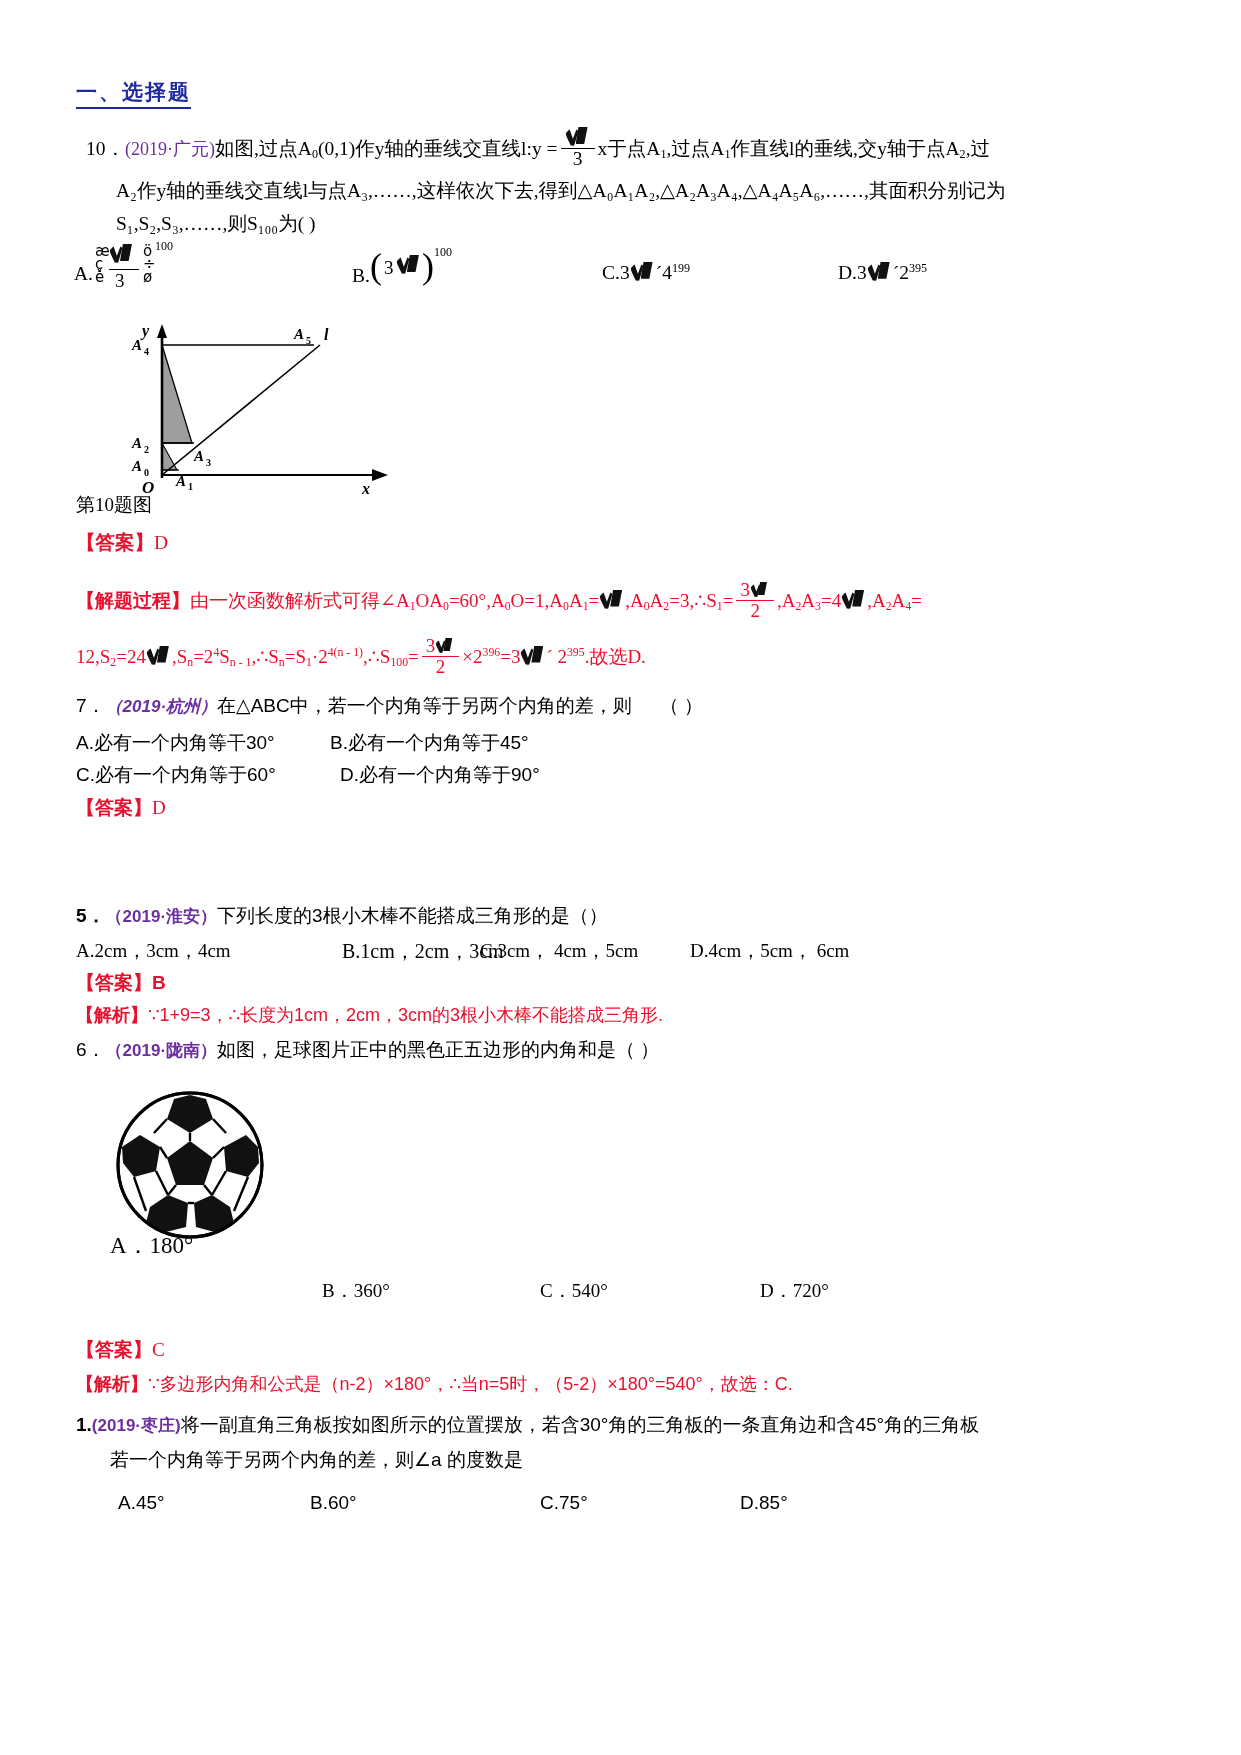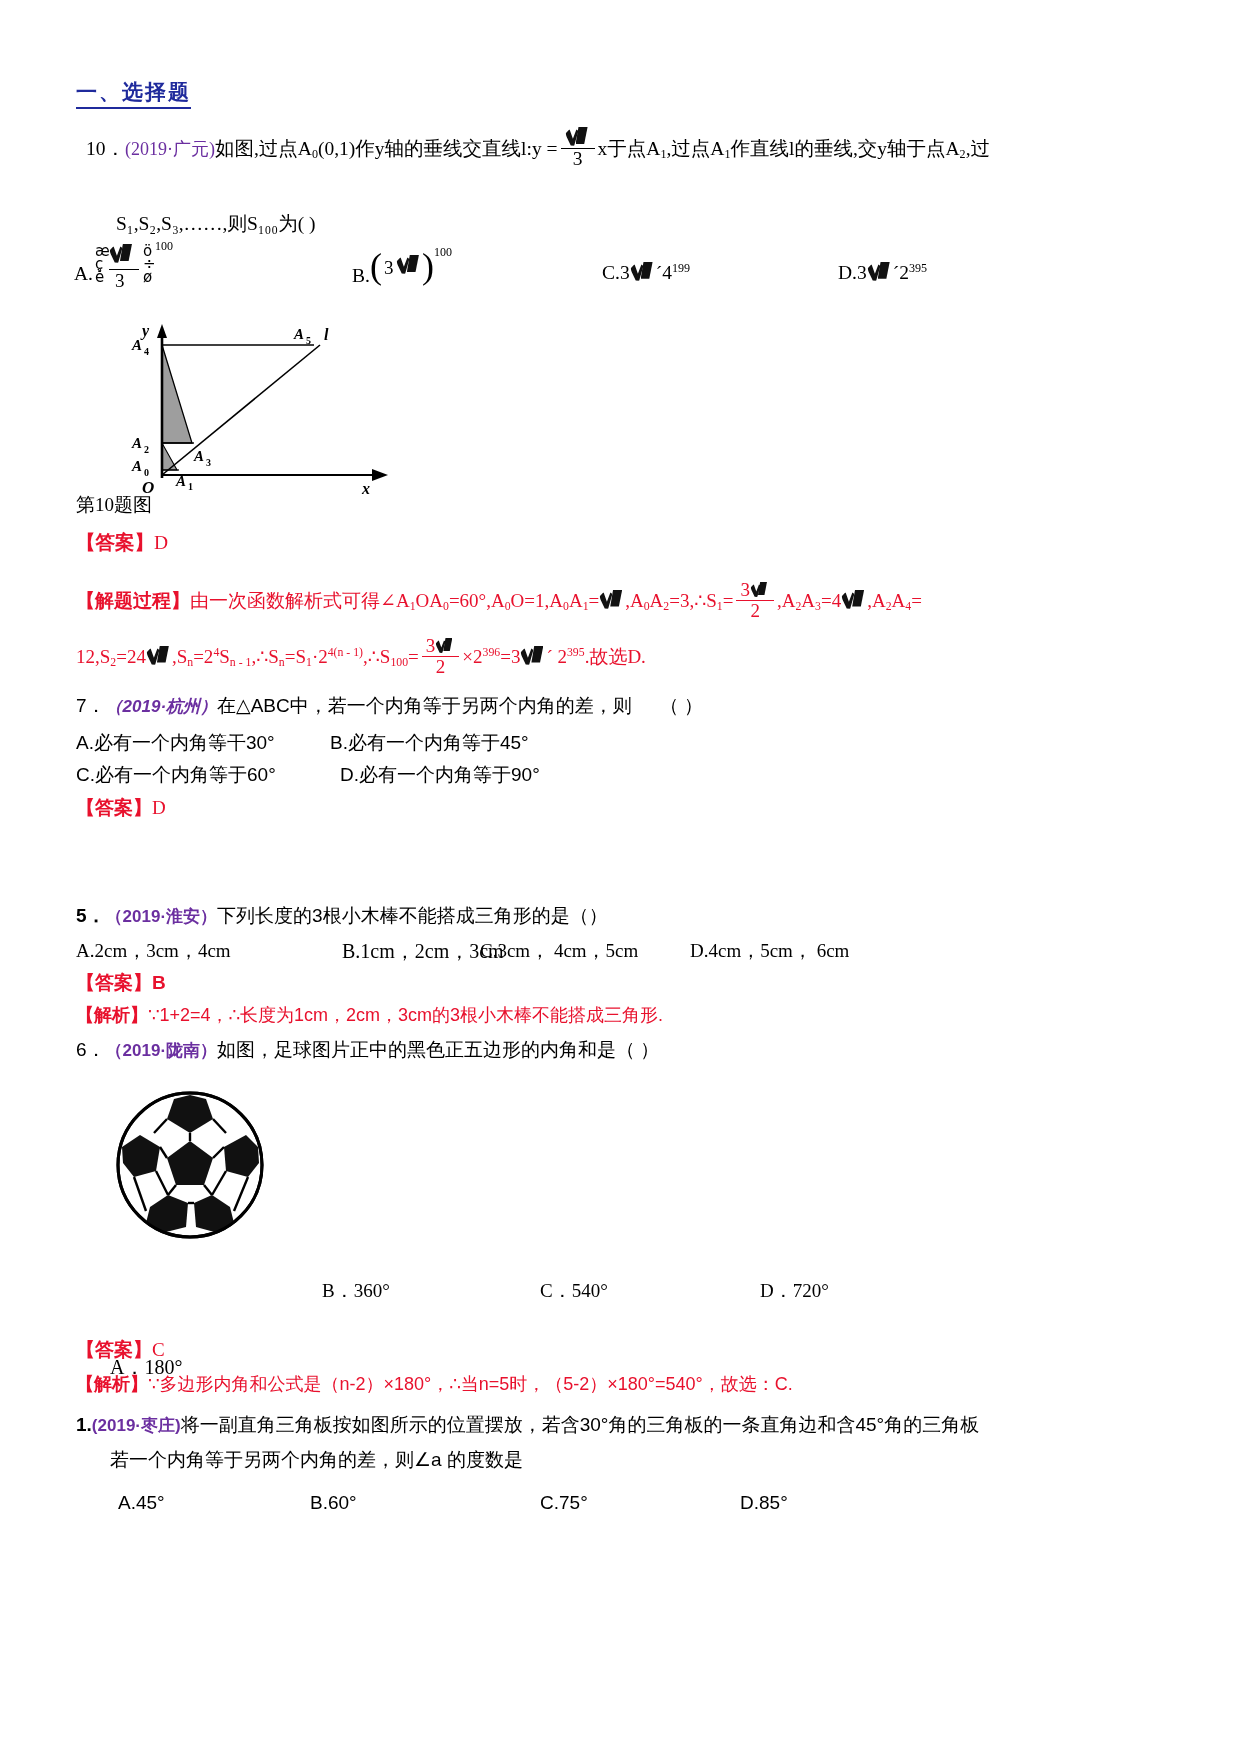--- a/index.html
+++ b/index.html
@@ -66,20 +66,21 @@
 <body>
 
 <div class="page">
 
   <div class="blk sec-title">一、选择题</div>
 
   <div class="blk qline serif" style="left:74px;top:128px;margin-left:12px;">
     <span>10．</span><span class="purple" style="font-size:18px;">(2019·广元)</span><span>如图,过点A</span><sub>0</sub><span>(0,1)作y轴的垂线交直线l:y =</span><span class="frac"><span class="num"><span class="badrad"></span></span><span class="den">3</span></span><span>x于点A</span><sub>1</sub><span>,过点A</span><sub>1</sub><span>作直线l的垂线,交y轴于点A</span><sub>2</sub><span>,过</span>
   </div>
 
+  <div class="blk qline serif" style="left:116px;top:181px;">A₂作y轴的垂线交直线l与点A₃,……,这样依次下去,得到△A₀A₁A₂,△A₂A₃A₄,△A₄A₅A₆,……,其面积分别记为</div>
 
   <div class="blk qline serif" style="left:116px;top:214px;">S₁,S₂,S₃,……,则S₁₀₀为(          )</div>
 
   <div class="blk qline serif" style="left:74px;top:258px;">
     <span>A.</span><span style="display:inline-block;position:relative;width:78px;height:30px;vertical-align:-8px;">
       <span class="corrupt" style="position:absolute;left:2px;top:-14px;font-size:15px;">æ</span>
       <span class="corrupt" style="position:absolute;left:2px;top:-1px;font-size:15px;">ç</span>
       <span class="corrupt" style="position:absolute;left:2px;top:12px;font-size:15px;">è</span>
       <span class="badrad" style="position:absolute;left:16px;top:-13px;"></span>
       <span style="position:absolute;left:22px;top:13px;font-size:19px;">3</span>
@@ -180,21 +181,21 @@
   </div>
   <div class="blk serif" style="left:76px;top:938px;font-size:19px;white-space:nowrap;">A.2cm，3cm，4cm</div>
   <div class="blk serif" style="left:300px;top:938px;font-size:20px;white-space:nowrap;margin-left:42px;">B.1cm，2cm，3cm</div>
   <div class="blk serif" style="left:480px;top:938px;font-size:19px;white-space:nowrap;">C.3cm，  4cm，5cm</div>
   <div class="blk serif" style="left:690px;top:938px;font-size:19px;white-space:nowrap;">D.4cm，5cm，  6cm</div>
 
   <div class="blk sans red" style="left:76px;top:970px;font-size:19px;">
     <span class="bold">【答案】</span><span class="bold">B</span>
   </div>
   <div class="blk sans red" style="left:76px;top:1003px;font-size:18px;white-space:nowrap;">
-    <span class="bold">【解析】</span><span>∵1+2=4，∴长度为1cm，2cm，3cm的3根小木棒不能搭成三角形.</span>
+    <span class="bold">【解析】</span><span>∵1+9=3，∴长度为1cm，2cm，3cm的3根小木棒不能搭成三角形.</span>
   </div>
 
   <div class="blk sans" style="left:76px;top:1037px;font-size:19px;white-space:nowrap;">
     <span>6．</span><span class="purple bold" style="font-size:17px;">（2019·陇南）</span><span>如图，足球图片正中的黑色正五边形的内角和是（    ）</span>
   </div>
 
   <div class="blk" style="left:110px;top:1085px;width:160px;height:160px;">
     <svg width="160" height="160" viewBox="0 0 160 160">
       <circle cx="80" cy="80" r="72" fill="#ffffff" stroke="#000" stroke-width="3"></circle>
 
@@ -218,21 +219,21 @@
         <line x1="66" y1="100" x2="58" y2="110"></line>
         <line x1="94" y1="100" x2="102" y2="110"></line>
         <line x1="78" y1="118" x2="84" y2="118"></line>
         <line x1="24" y1="92" x2="36" y2="126"></line>
         <line x1="138" y1="92" x2="124" y2="126"></line>
       </g>
       <circle cx="80" cy="80" r="72" fill="none" stroke="#000" stroke-width="3"></circle>
     </svg>
   </div>
 
-  <div class="blk serif" style="left:110px;top:1354px;font-size:20px;">A．180°</div>
+  <div class="blk serif" style="left:110px;top:1230px;font-size:23px;">A．180°</div>
   <div class="blk serif" style="left:322px;top:1278px;font-size:19px;">B．360°</div>
   <div class="blk serif" style="left:540px;top:1278px;font-size:19px;">C．540°</div>
   <div class="blk serif" style="left:760px;top:1278px;font-size:19px;">D．720°</div>
 
   <div class="blk sans red" style="left:76px;top:1337px;font-size:19px;">
     <span class="bold">【答案】</span><span class="serif">C</span>
   </div>
   <div class="blk sans red" style="left:76px;top:1372px;font-size:18px;white-space:nowrap;">
     <span class="bold">【解析】</span><span>∵多边形内角和公式是（n-2）×180°，∴当n=5时，（5-2）×180°=540°，故选：C.</span>
   </div>

